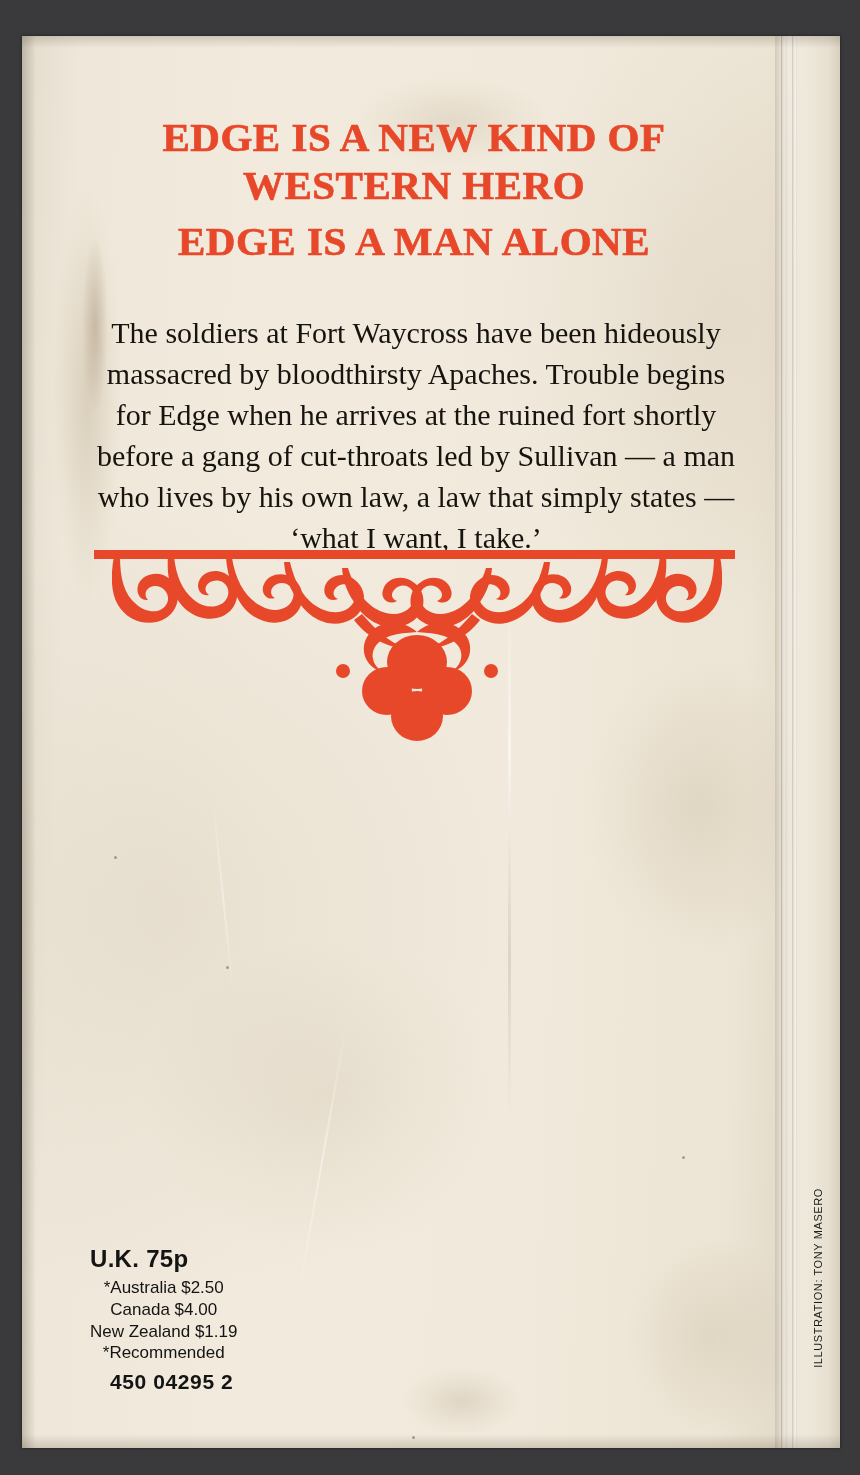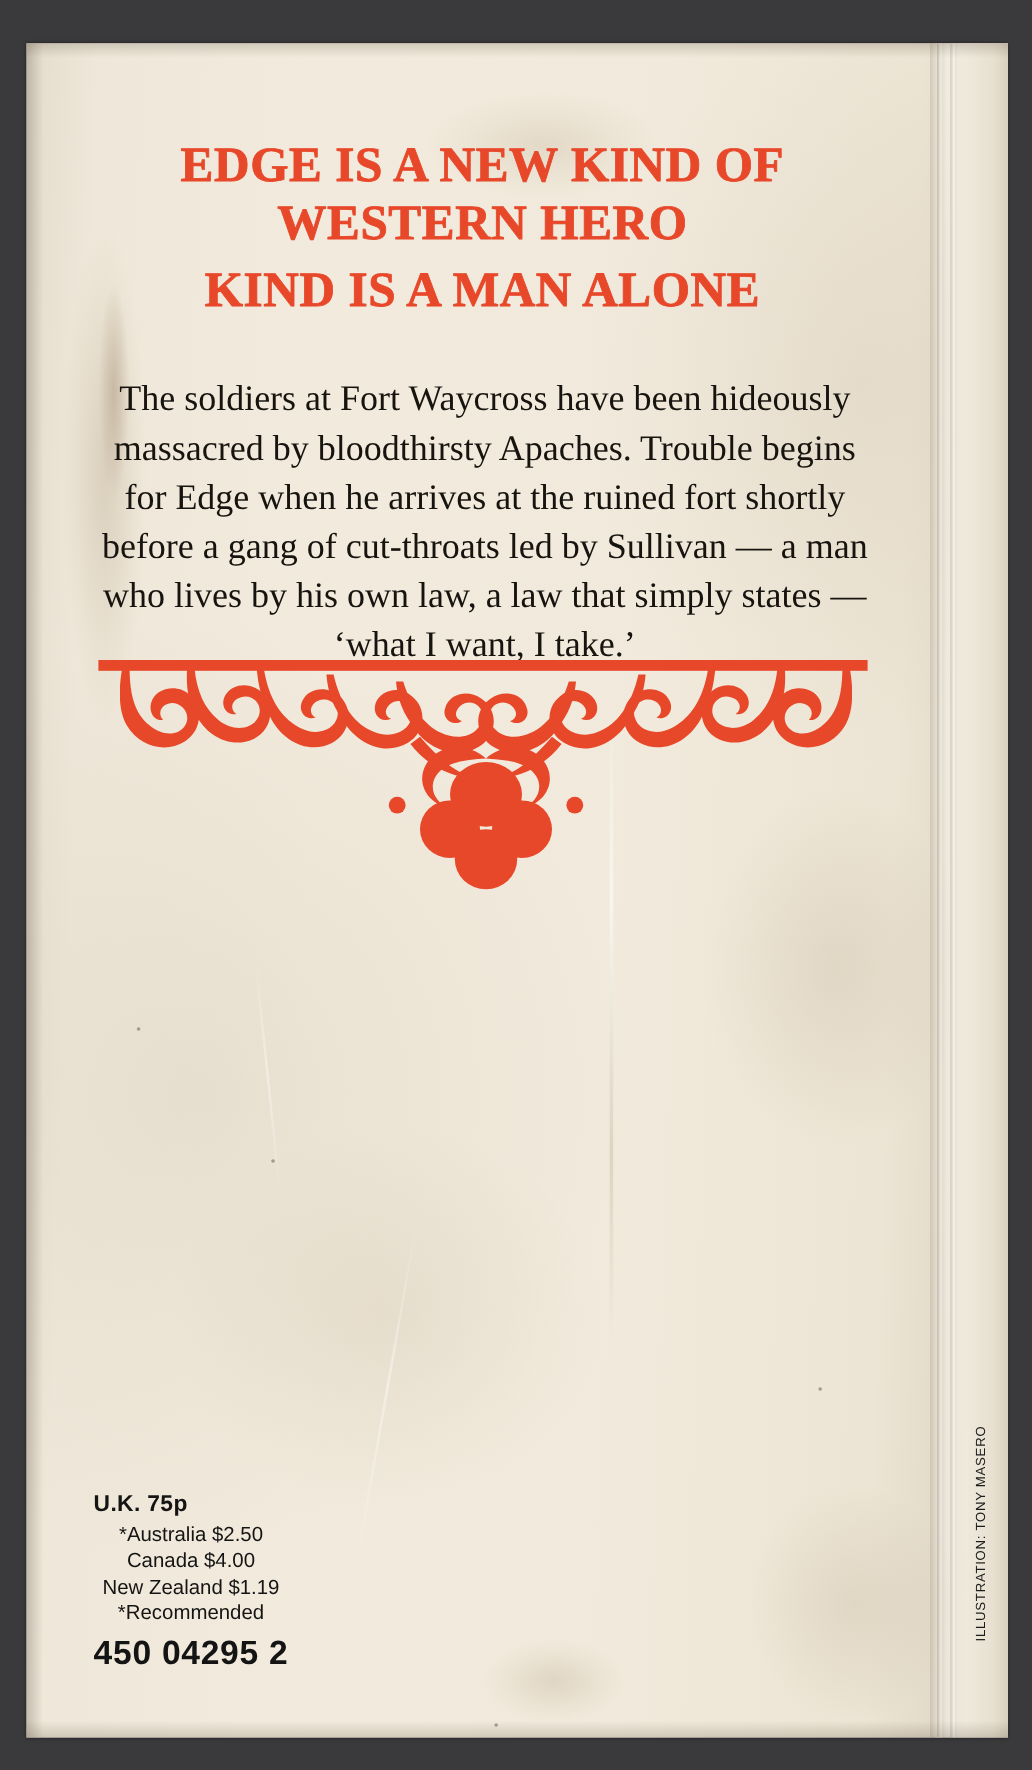--- a/index.html
+++ b/index.html
@@ -81,21 +81,21 @@
     transform: rotate(180deg);
     font-family: "Liberation Sans", sans-serif;
     font-size: 11px;
     letter-spacing: 0.6px;
     color: #1b1b1b;
     white-space: nowrap;
   }
 
   .content {
     position: absolute;
-    left: 0;
+    left: 12px;
     top: 0;
     width: 664px;
     height: 1412px;
   }
 
   .headline {
     color: #e8482a;
     font-family: "Liberation Serif", serif;
     font-weight: bold;
     text-align: center;
@@ -151,34 +151,35 @@
 
   .price-block {
     position: absolute;
     left: 56px;
     bottom: 52px;
     font-family: "Liberation Sans", sans-serif;
     color: #141414;
     line-height: 1.28;
   }
   .price-uk {
-    font-size: 19px;
+    font-size: 24px;
     font-weight: bold;
     letter-spacing: 0.3px;
     margin-bottom: 2px;
   }
   .price-line {
     font-size: 17px;
     text-align: center;
   }
   .isbn {
-    font-size: 28px;
+    font-size: 21px;
     font-weight: bold;
     letter-spacing: 0.6px;
     margin-top: 5px;
+    margin-left: 20px;
   }
 
   .edge-shadow-left {
     position: absolute;
     left: 0; top: 0;
     width: 14px; height: 1412px;
     background: linear-gradient(to right, rgba(90,78,60,0.28), rgba(90,78,60,0));
     pointer-events: none;
   }
   .edge-shadow-top {
@@ -221,21 +222,21 @@
   <div class="speck" style="left:660px; top:1120px;"></div>
 
   <div class="crease crease-v1"></div>
   <div class="crease crease-d1"></div>
   <div class="crease crease-d2"></div>
 
   <div class="content">
 
     <div class="headline headline-1">EDGE IS A NEW KIND OF WESTERN HERO</div>
 
-    <div class="headline headline-2">KIND IS A MAN ALONE</div>
+    <div class="headline headline-2">EDGE IS A MAN ALONE</div>
 
     <div class="blurb">The soldiers at Fort Waycross have been hideously massacred by bloodthirsty Apaches. Trouble begins for Edge when he arrives at the ruined fort shortly before a gang of cut-throats led by Sullivan — a man who lives by his own law, a law that simply states — ‘what I want, I take.’</div>
 
     <div class="rule"></div>
 
     <div class="ornament">
       <svg viewBox="0 0 610 190" width="610" height="190" aria-hidden="true">
         <g fill="#e8482a">
 
           <path d="M8 2 c0 22 4 38 16 48 c10 9 24 10 30 1 c6 -9 -2 -20 -12 -19 c-8 1 -11 9 -6 14 c-9 1 -13 -9 -9 -17 c5 -10 21 -13 31 -4 c12 11 10 30 -4 39 c-16 10 -38 4 -48 -13 C-2 38 -1 18 2 2 Z"></path>

